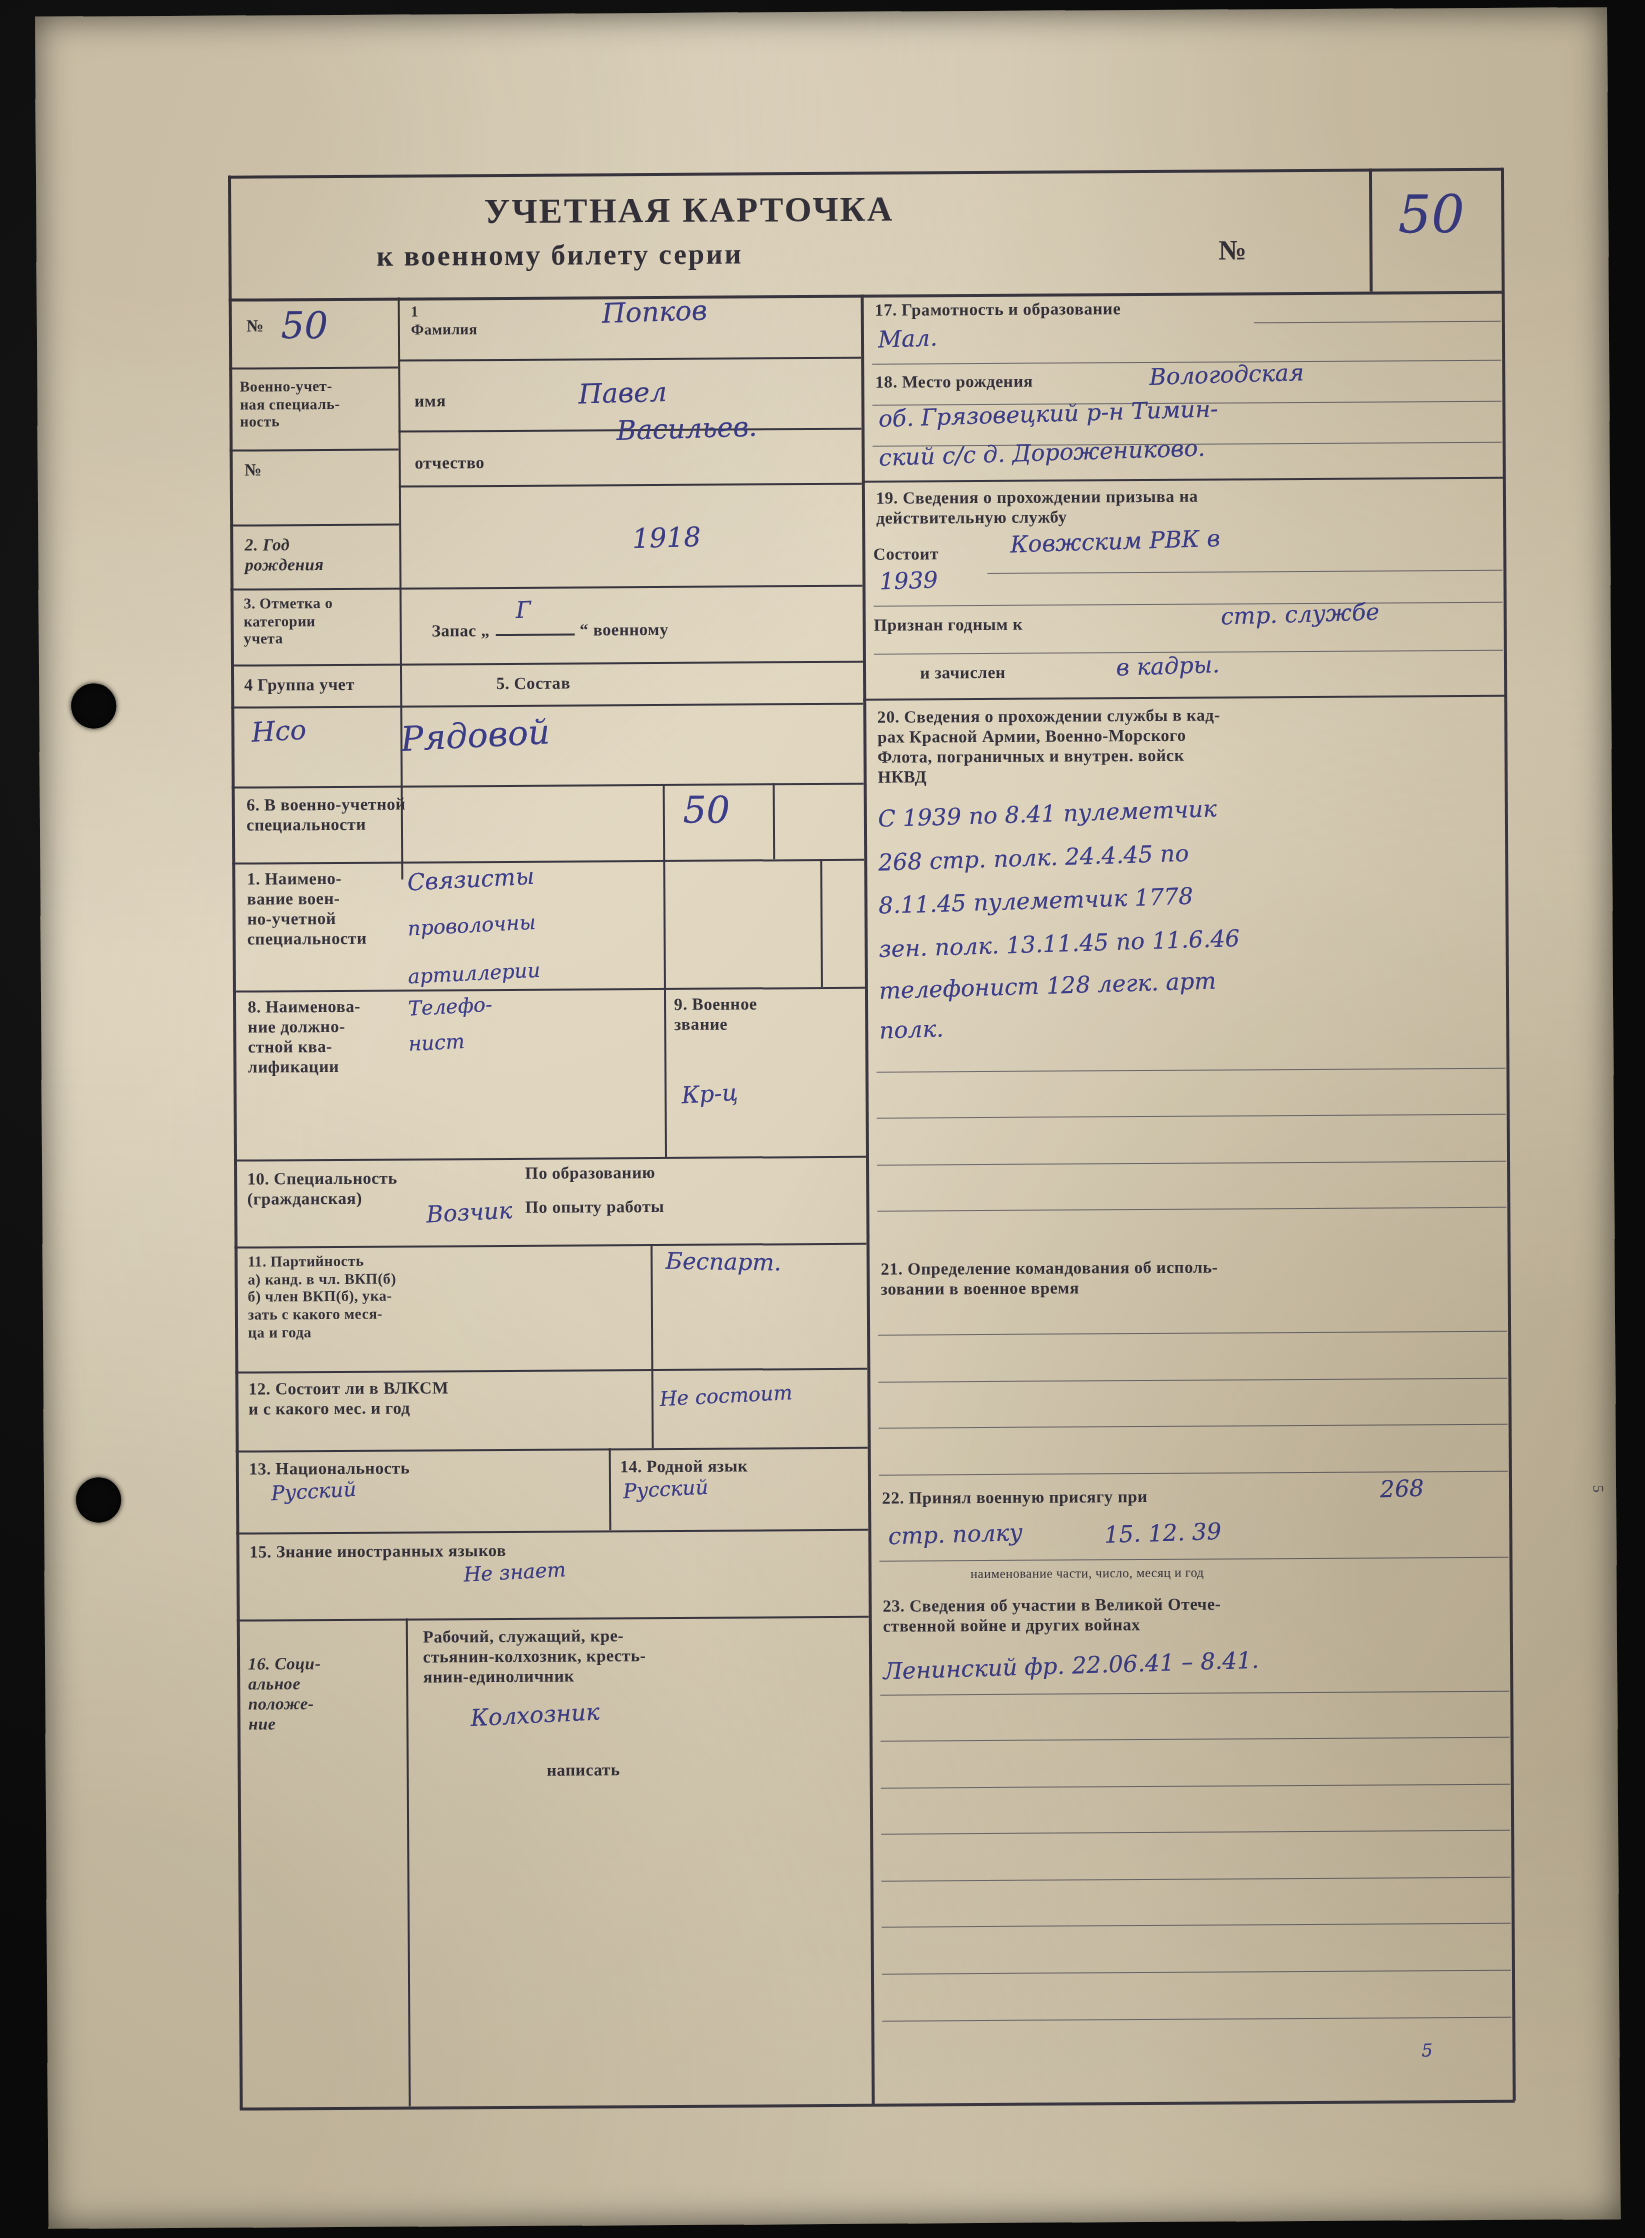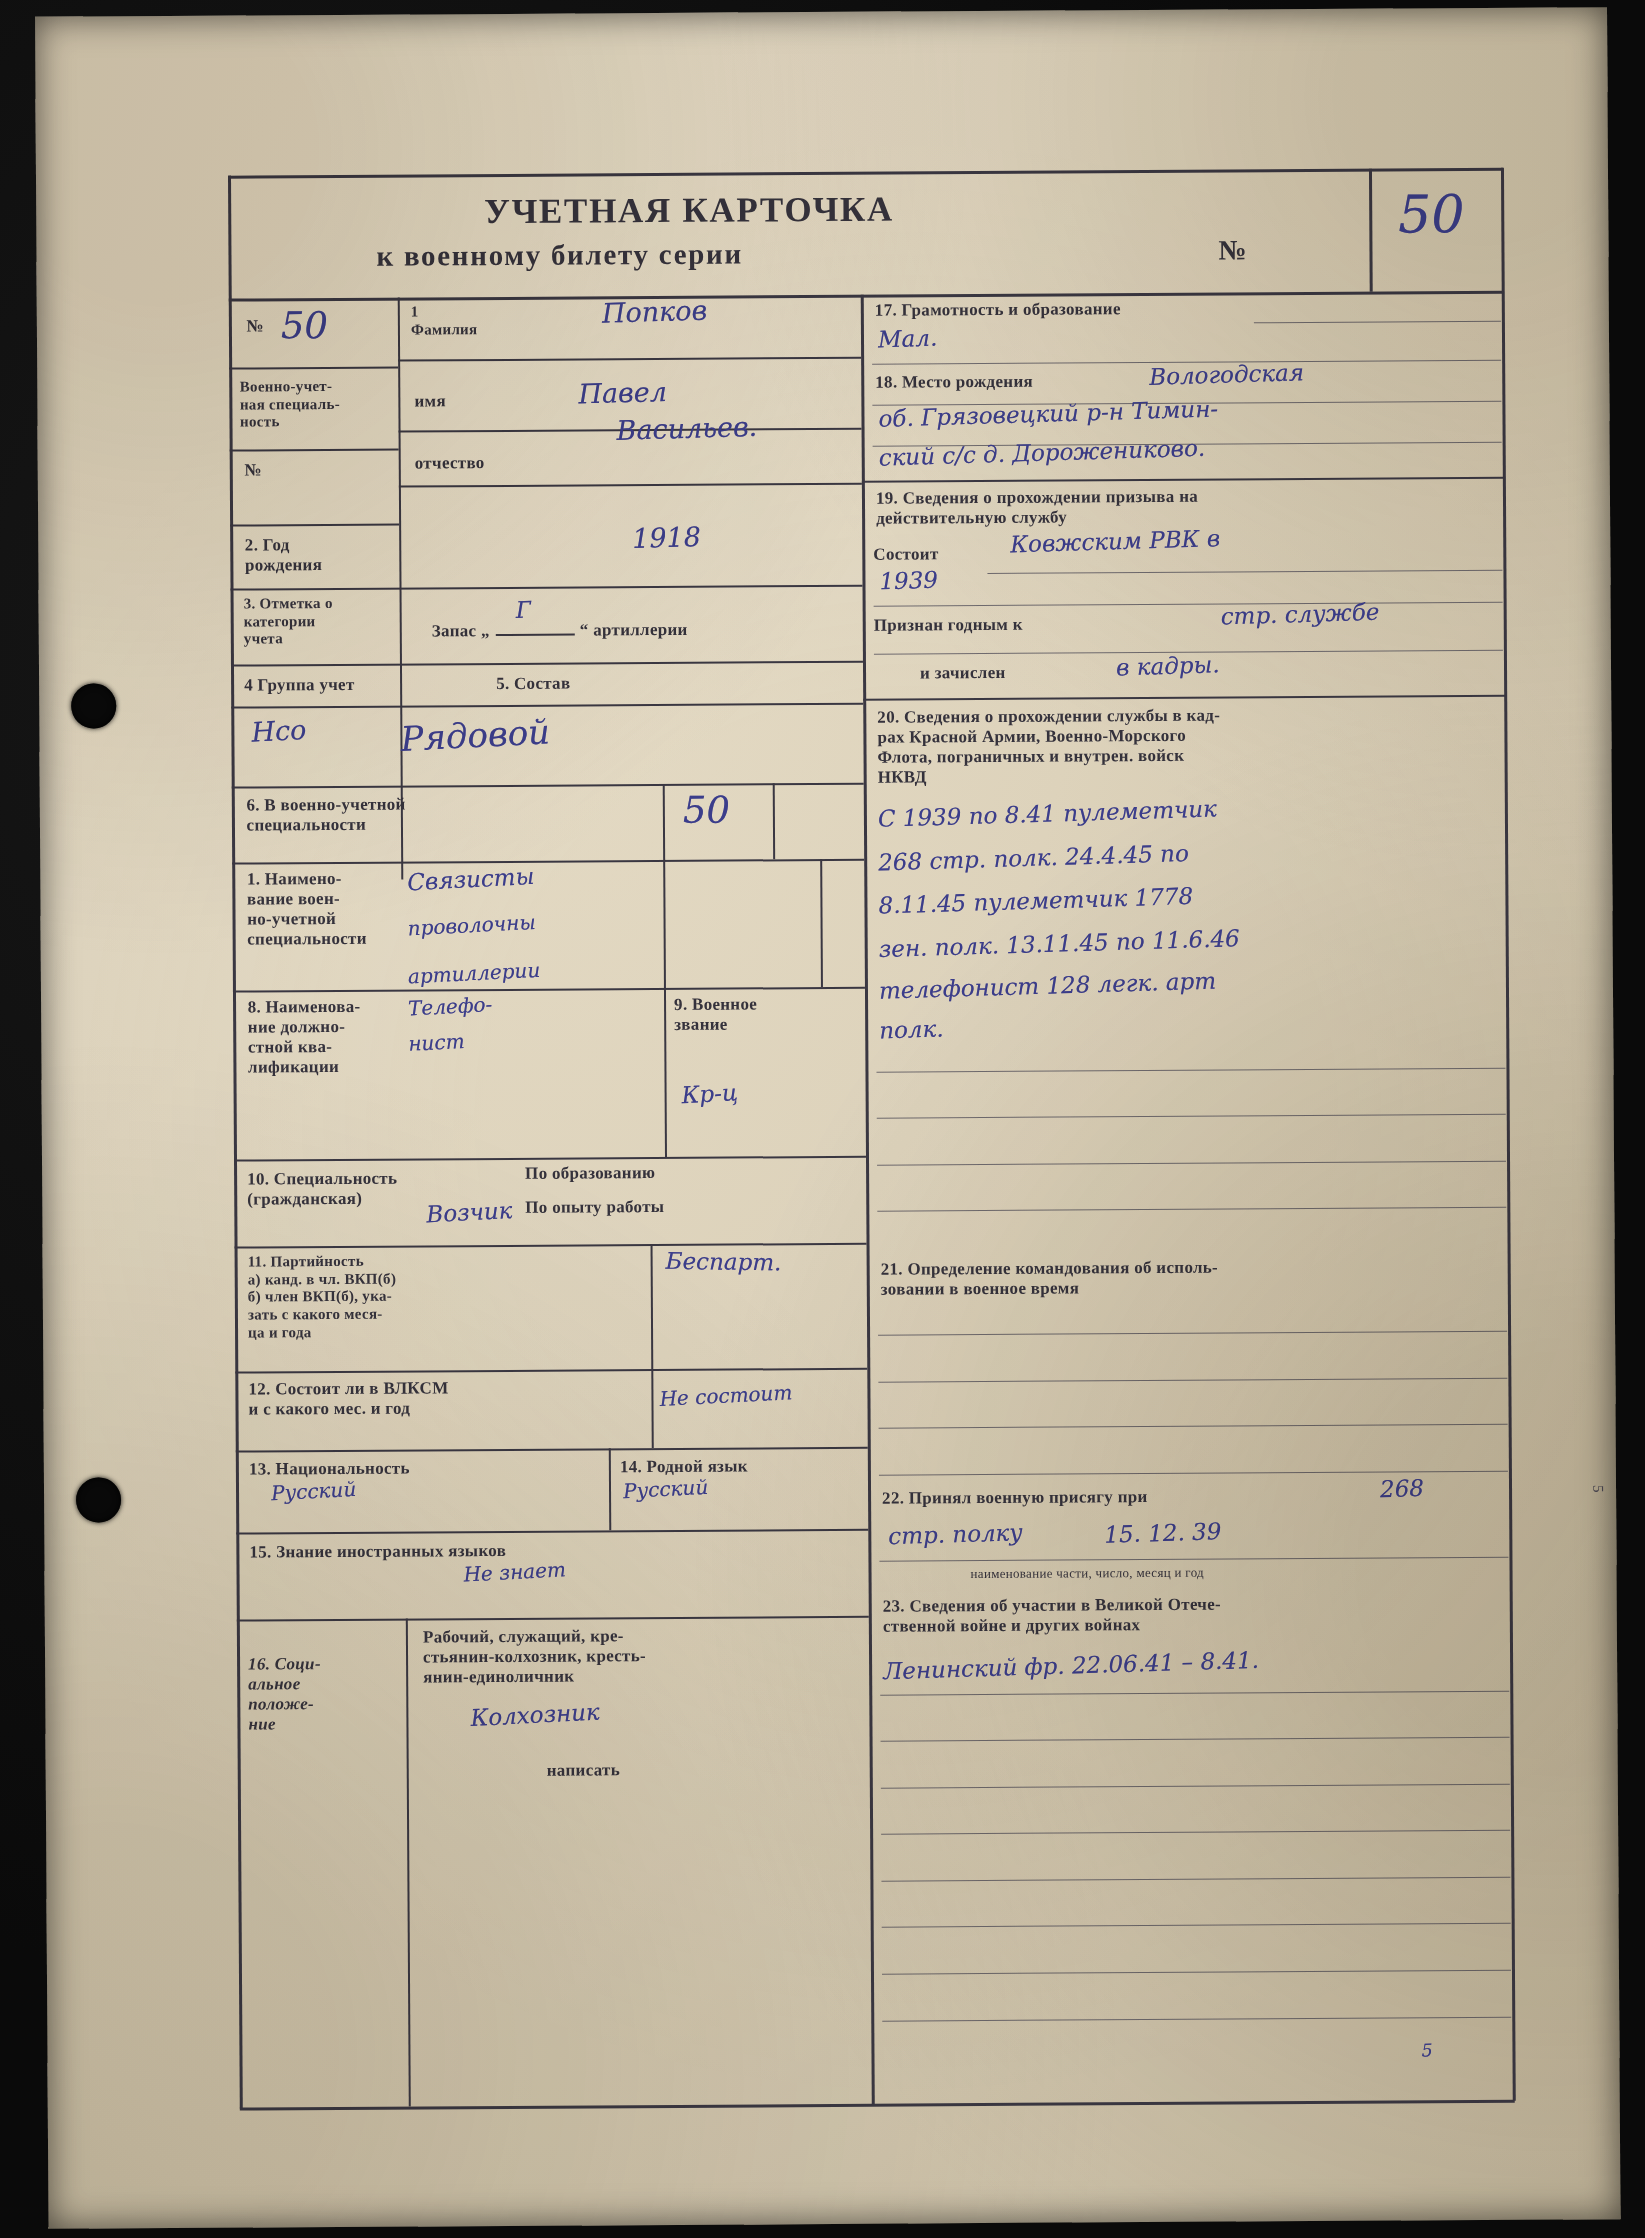--- a/index.html
+++ b/index.html
@@ -127,32 +127,32 @@
     <div class="ln h" style="left:169px;top:185px;width:463px;"></div>
 
     <div class="lbl md" style="left:185px;top:217px;">имя</div>
     <div class="hw b rot1" style="left:349px;top:204px;">Павел</div>
     <div class="ln h" style="left:169px;top:256px;width:463px;"></div>
 
     <div class="hw b rot1" style="left:387px;top:240px;">Васильев.</div>
     <div class="lbl md" style="left:185px;top:279px;">отчество</div>
     <div class="ln h" style="left:169px;top:311px;width:463px;"></div>
 
-    <div class="lbl md" style="left:14.6px;top:360px;white-space:pre;">2. Год
+    <div class="lbl md" style="left:14.6px;top:360px;white-space:pre;font-style:italic;">2. Год
 рождения</div>
     <div class="hw b rot1" style="left:402px;top:349px;">1918</div>
     <div class="ln h" style="left:0;top:413px;width:632px;"></div>
 
     <div class="lbl sm" style="left:13px;top:420px;white-space:pre;">3. Отметка о
 категории
 учета</div>
     <div class="lbl md" style="left:185px;top:447px;margin-left:16px;">Запас „</div>
     <div class="hw m rot1" style="left:285px;top:423px;">Г</div>
     <div class="ln h" style="left:265px;top:460px;width:79px;"></div>
-    <div class="lbl md" style="left:349px;top:447px;">“ артиллерии</div>
+    <div class="lbl md" style="left:349px;top:447px;">“ военному</div>
     <div class="ln h" style="left:0;top:489px;width:632px;"></div>
 
     <div class="lbl md" style="left:13px;top:500px;">4 Группа учет</div>
     <div class="lbl md" style="left:265px;top:500px;">5. Состав</div>
     <div class="ln h" style="left:0;top:531px;width:632px;"></div>
     <div class="hw b rot2" style="left:20.4px;top:540px;">Нсо</div>
     <div class="hw b rot2" style="left:169px;top:541px;font-size:34px;">Рядовой</div>
     <div class="ln h" style="left:0;top:611px;width:632px;"></div>
 
     <div class="lbl md" style="left:14.6px;top:620px;white-space:pre;">6. В военно-учетной

